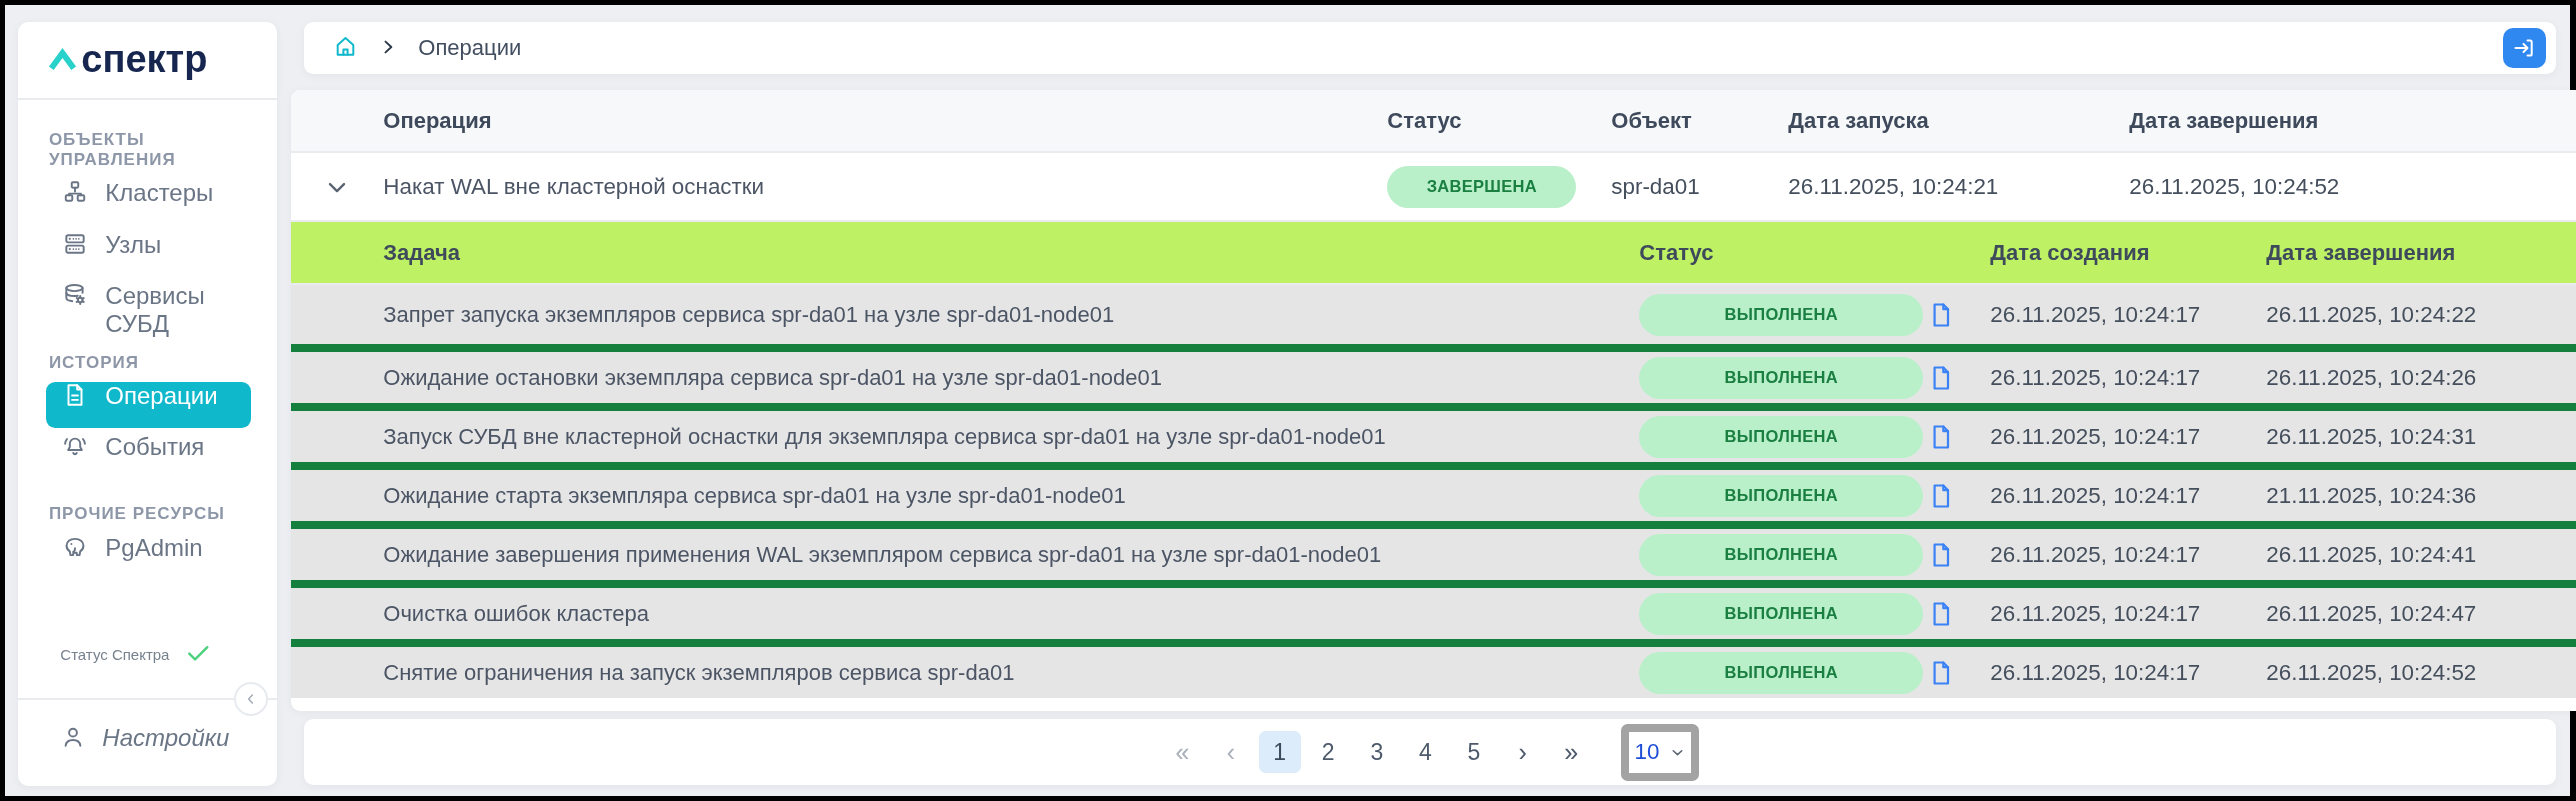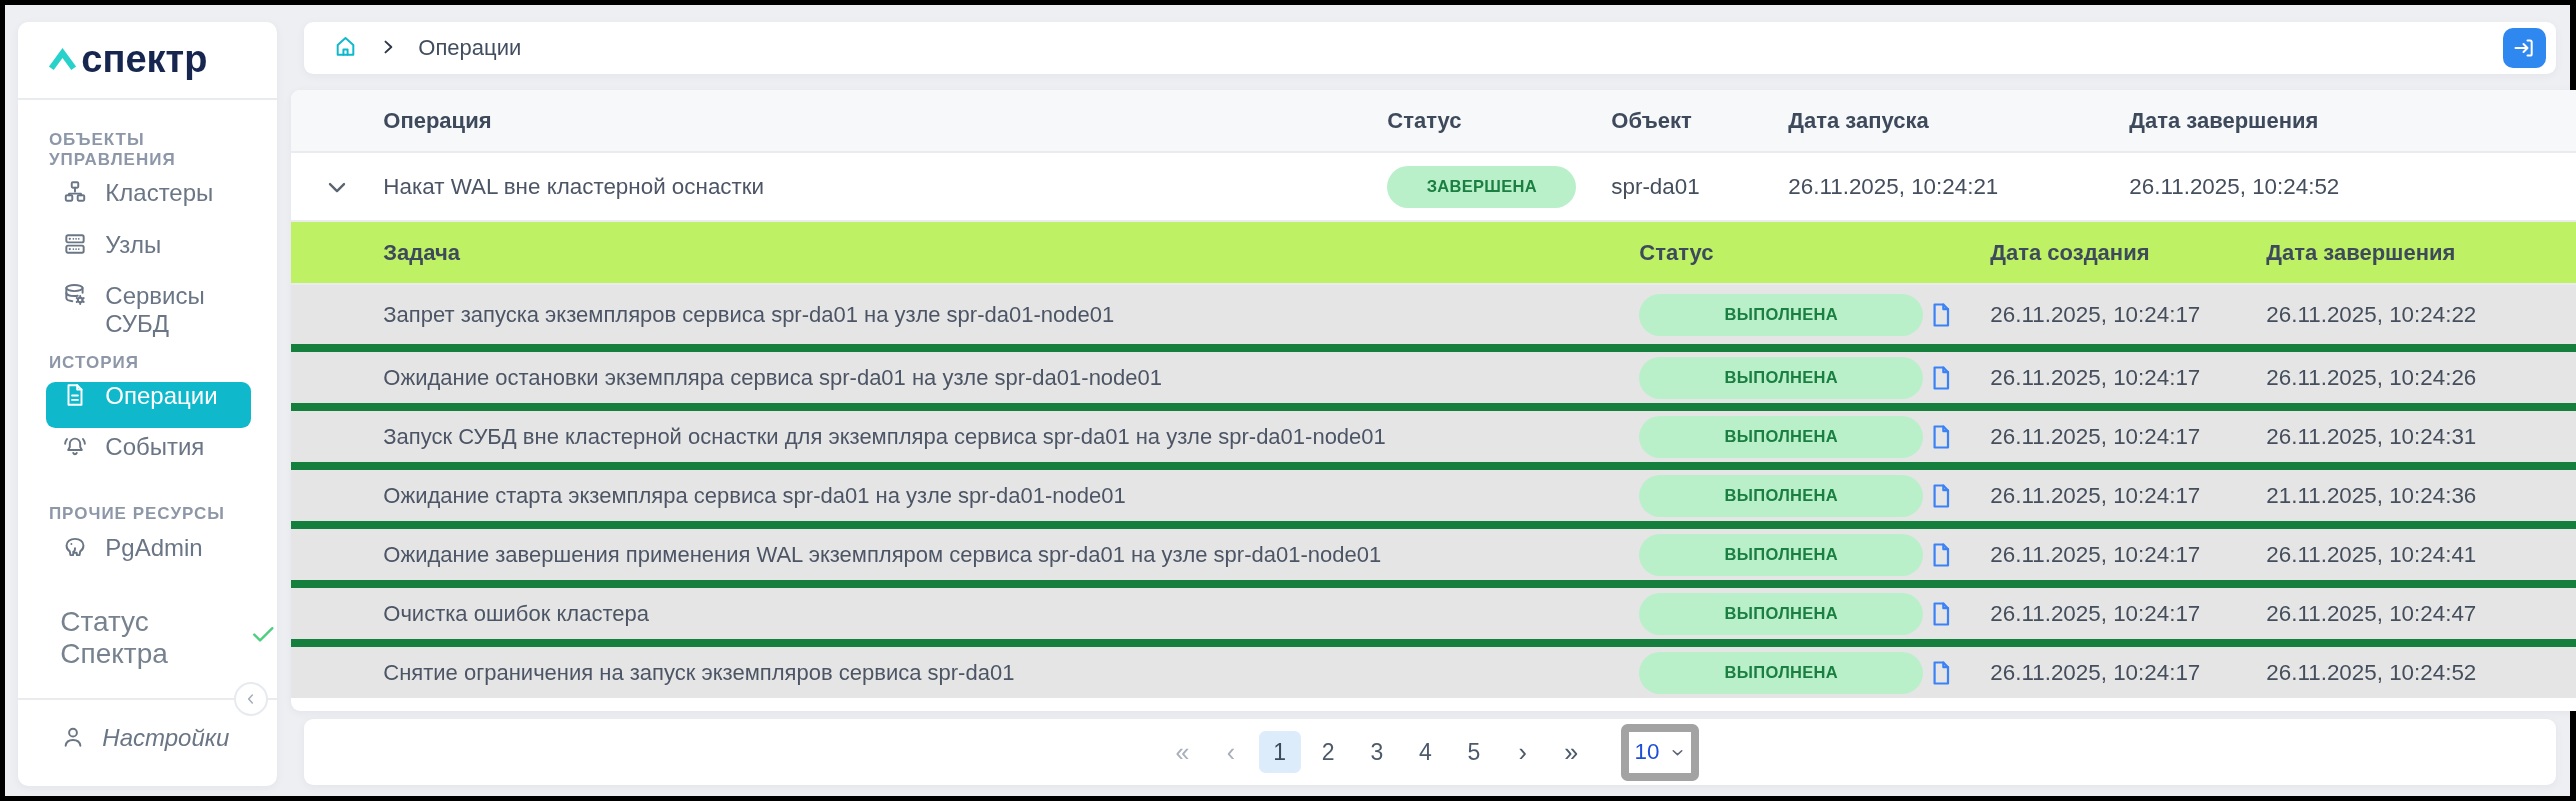--- a/index.html
+++ b/index.html
@@ -14,21 +14,21 @@
   .sidebar { left:13px; top:16.5px; width:259px; height:764px; display:flex; flex-direction:column; }
   .logo-row { height:78px; flex:0 0 auto; display:flex; align-items:center; padding-left:30px; border-bottom:2px solid #e9ebef; }
   .logo-caret { display:flex; margin-right:4px; }
   .logo-text { font-size:38px; font-weight:700; color:#16264f; letter-spacing:0; }
   .nav { padding:5.3px 26px 0 28px; }
   .section-label { font-size:17px; font-weight:700; color:#8d97a8; letter-spacing:1px; margin:25px 0 9.2px 2.6px; }
   .nav-item { display:flex; gap:17px; height:46px; margin:5.3px 0; padding:0 16px; border-radius:9.2px; font-size:24px; color:#6a7585; cursor:pointer; }
   .nav-item svg { flex:0 0 auto; }
   .nav-item.active { background:#0fb9cb; color:#fff; }
   .side-spacer { flex:1 1 auto; }
-  .status-row { display:flex; align-items:center; gap:14.5px; padding-left:42px; margin-bottom:28px; font-size:28px; color:#77828f; }
+  .status-row { display:flex; align-items:center; gap:14.5px; padding-left:42px; margin-bottom:28px; font-size:15px; color:#77828f; }
   .side-divider { position:relative; border-top:2px solid #e9ebef; }
   .collapse-btn { position:absolute; right:9.2px; top:-18px; width:34px; height:34px; border-radius:50%; border:2px solid #e7eaee; background:#fff; color:#a6aeb9; display:flex; align-items:center; justify-content:center; cursor:pointer; }
   .settings-row { display:flex; align-items:flex-start; gap:16px; padding:24px 0 30px 42px; font-size:24px; color:#6a7585; cursor:pointer;font-style:italic; }
 
   
   .crumbbar { left:299px; top:16.5px; width:2252px; height:52px; border-radius:9.2px; display:flex; align-items:center; padding-left:29px; gap:20px; }
   .crumb-label { font-size:22px; color:#424e60; }
   .login-btn { position:absolute; right:10.6px; top:6px; width:43px; height:40px; border-radius:10px; background:#2f87f0; display:flex; align-items:center; justify-content:center; cursor:pointer; border:none; }
 
   

